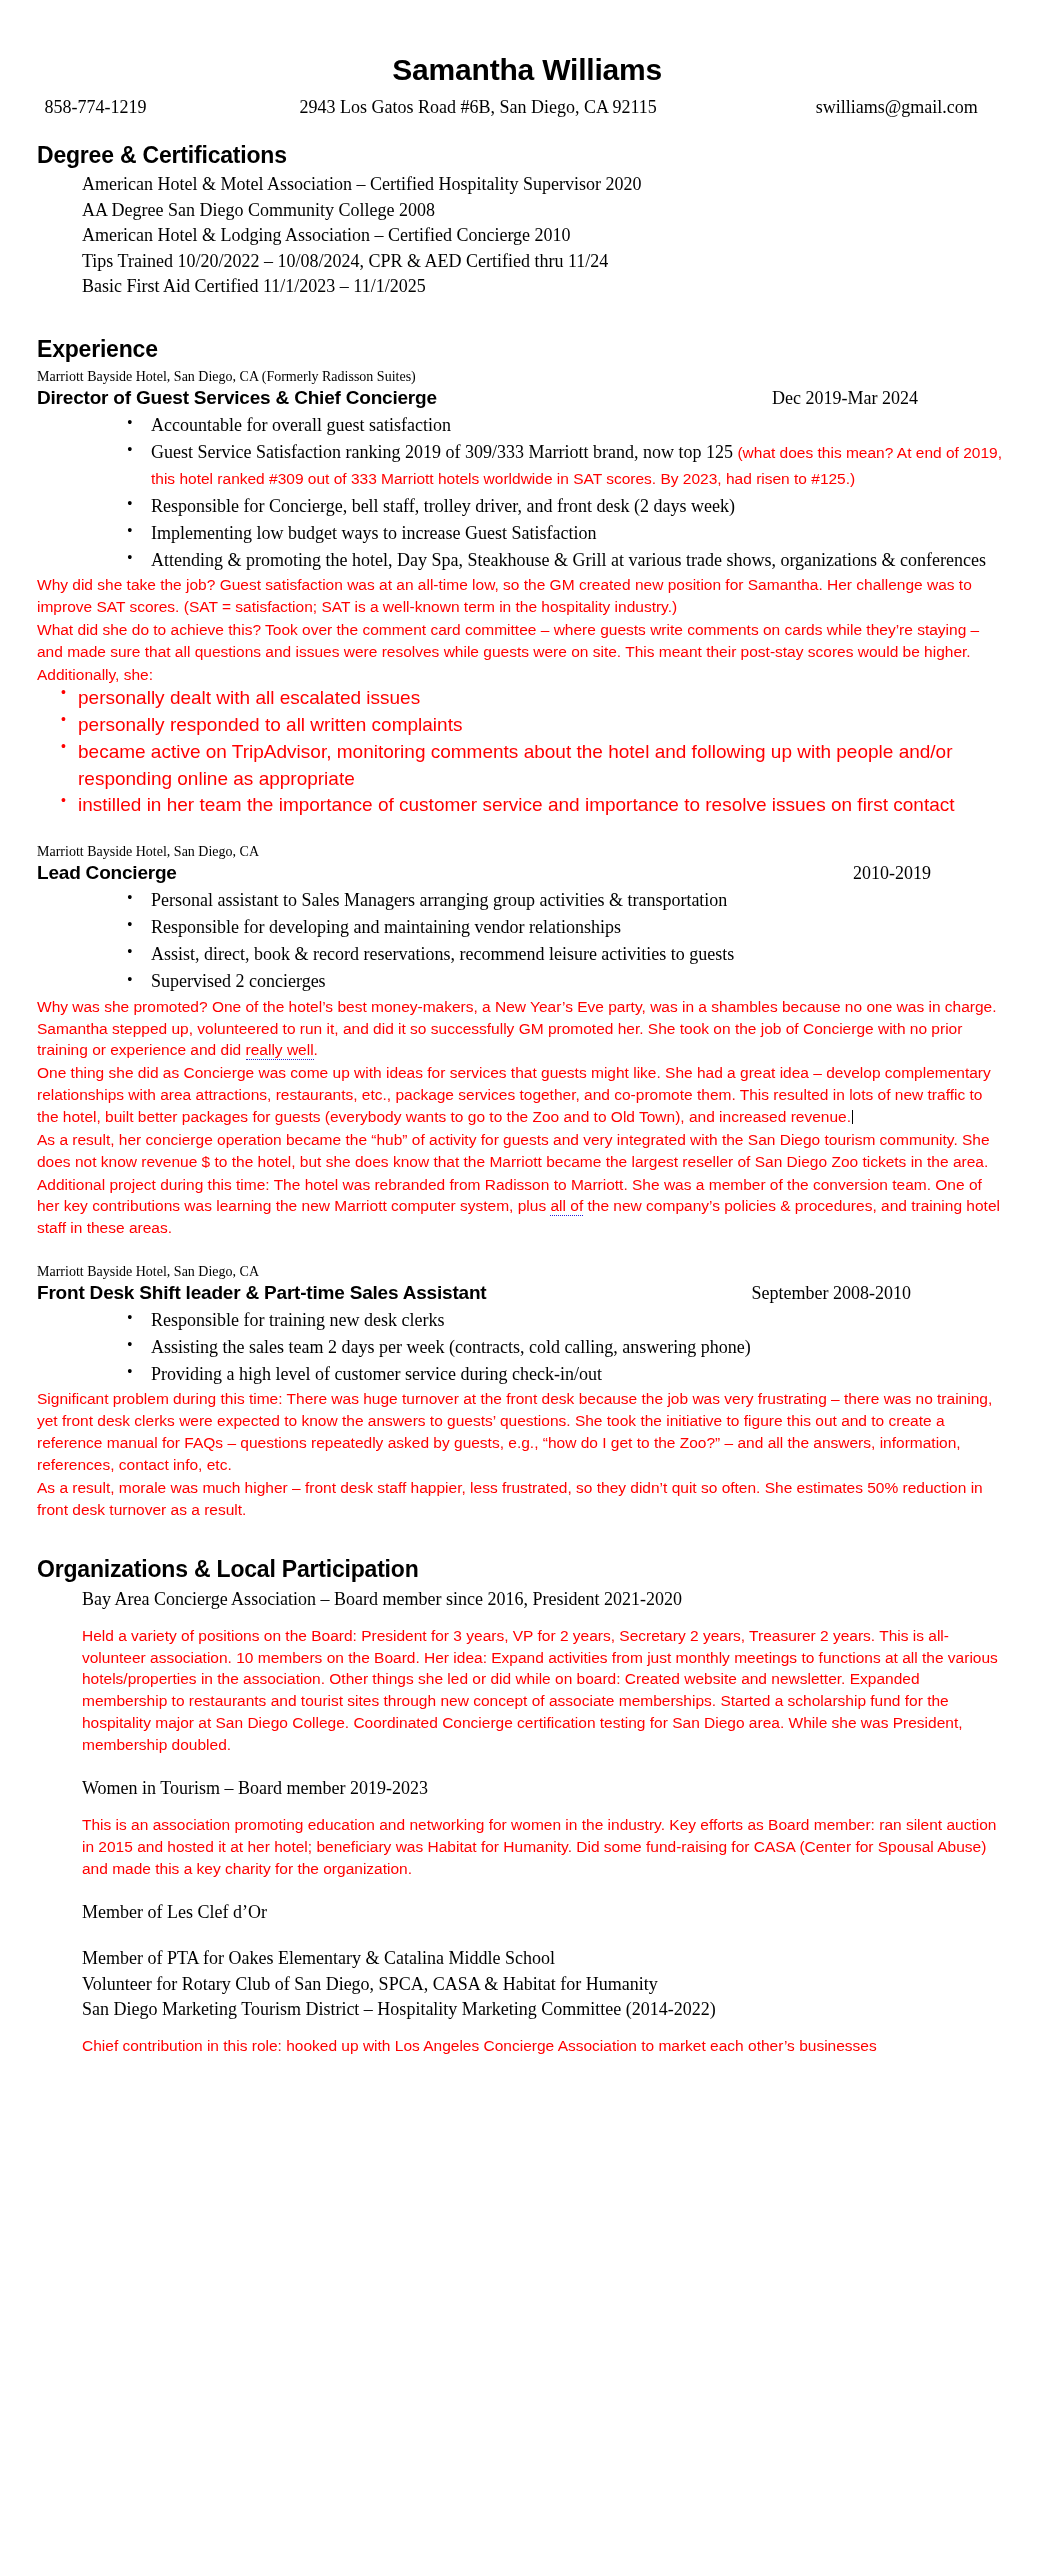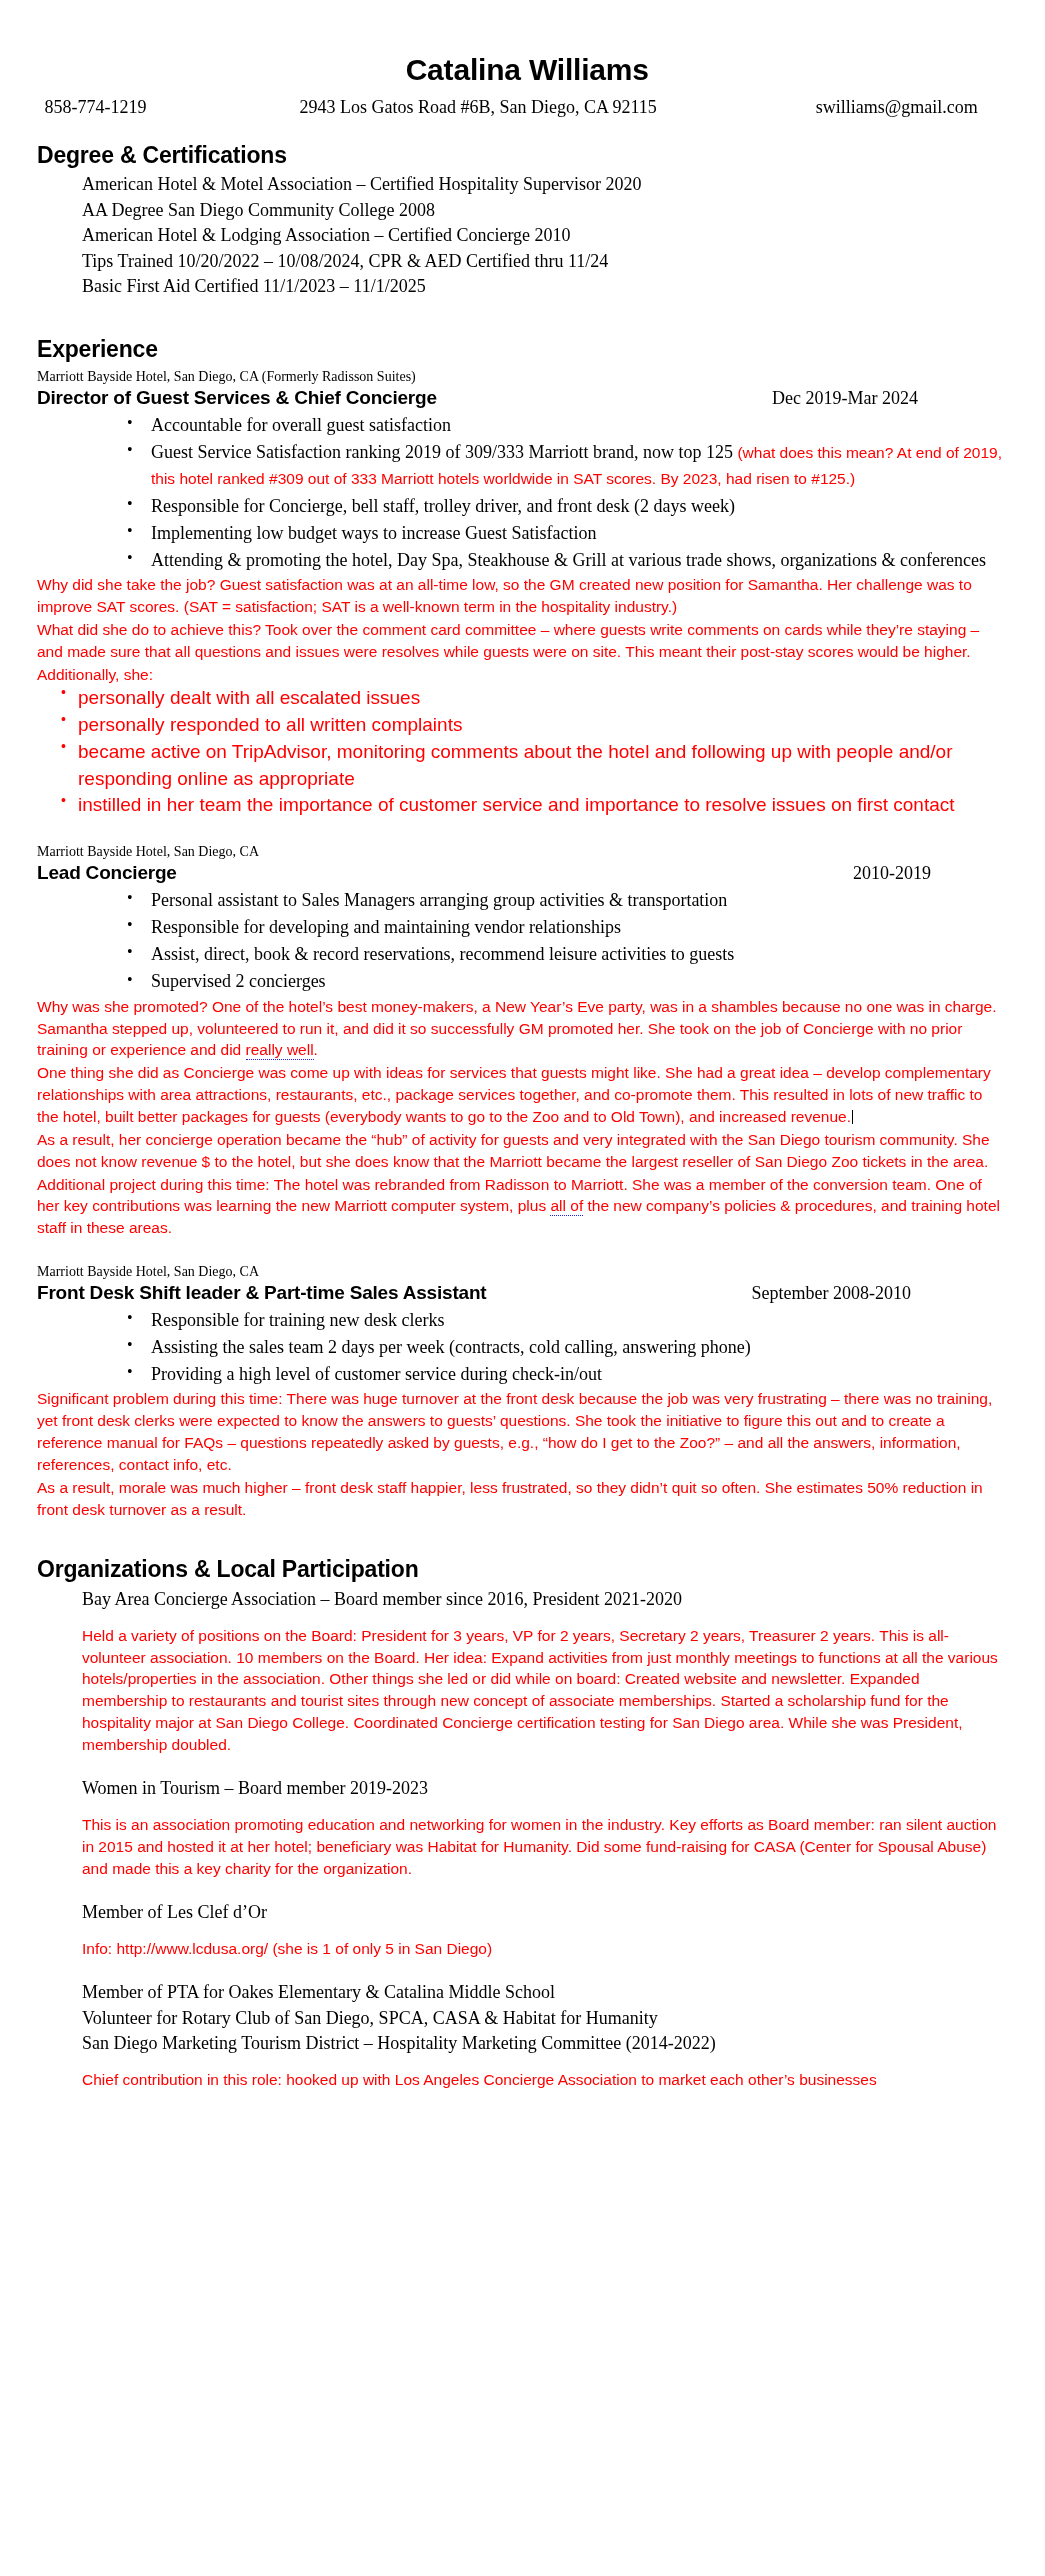--- a/index.html
+++ b/index.html
@@ -153,21 +153,21 @@
     vertical-align: -1.9px;
     margin-left: 0.9px;
   }
   .gap-md { height: 20.6px; }
 </style>
 </head>
 <body>
 
 <div class="page">
 
-  <div class="doc-name">Catalina Williams</div>
+  <div class="doc-name">Samantha Williams</div>
 
   <div class="contact-row">
     <div class="contact-phone">858-774-1219</div>
     <div class="contact-address">2943 Los Gatos Road #6B, San Diego, CA 92115</div>
     <div class="contact-email">swilliams@gmail.com</div>
   </div>
 
   <div class="section-heading">Degree &amp; Certifications</div>
   <div class="indent-line">American Hotel &amp; Motel Association – Certified Hospitality Supervisor 2020</div>
   <div class="indent-line">AA Degree San Diego Community College 2008</div>
@@ -244,21 +244,20 @@
   <div class="note tight ind">Held a variety of positions on the Board:  President for 3 years, VP for 2 years, Secretary 2 years, Treasurer 2 years. This is all-volunteer association. 10 members on the Board. Her idea: Expand activities from just monthly meetings to functions at all the various hotels/properties in the association. Other things she led or did while on board: Created website and newsletter. Expanded membership to restaurants and tourist sites through new concept of associate memberships. Started a scholarship fund for the hospitality major at San Diego College. Coordinated Concierge certification testing for San Diego area. While she was President, membership doubled.</div>
 
   <div class="gap-md"></div>
 
   <div class="indent-line">Women in Tourism – Board member 2019-2023</div>
   <div class="note tight ind">This is an association promoting education and networking for women in the industry. Key efforts as Board member: ran silent auction in 2015 and hosted it at her hotel; beneficiary was Habitat for Humanity. Did some fund-raising for CASA (Center for Spousal Abuse) and made this a key charity for the organization.</div>
 
   <div class="gap-md"></div>
 
   <div class="indent-line">Member of Les Clef d’Or</div>
-  <div class="note tight ind">Info: http://www.lcdusa.org/ (she is 1 of only 5 in San Diego)</div>
 
   <div class="gap-md"></div>
 
   <div class="indent-line">Member of PTA for Oakes Elementary &amp; Catalina Middle School</div>
   <div class="indent-line">Volunteer for Rotary Club of San Diego, SPCA, CASA &amp; Habitat for Humanity</div>
   <div class="indent-line">San Diego Marketing Tourism District – Hospitality Marketing Committee (2014-2022)</div>
   <div class="note tight ind">Chief contribution in this role: hooked up with Los Angeles Concierge Association to market each other’s businesses</div>
 
 </div>
 

